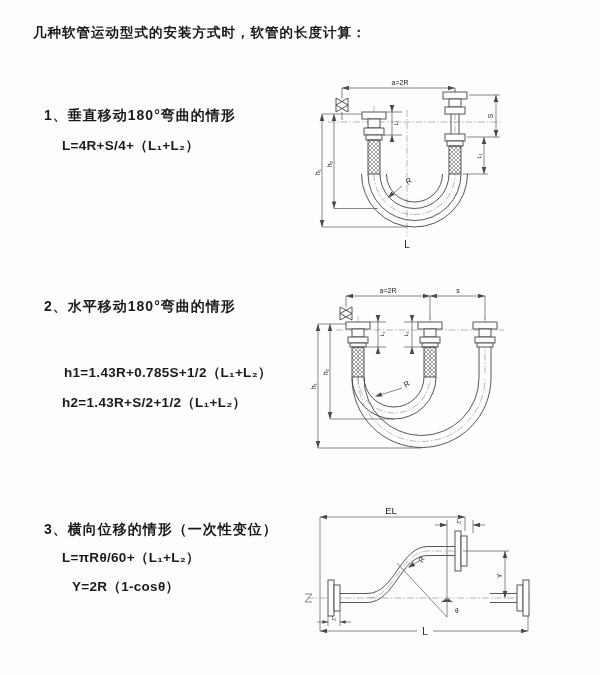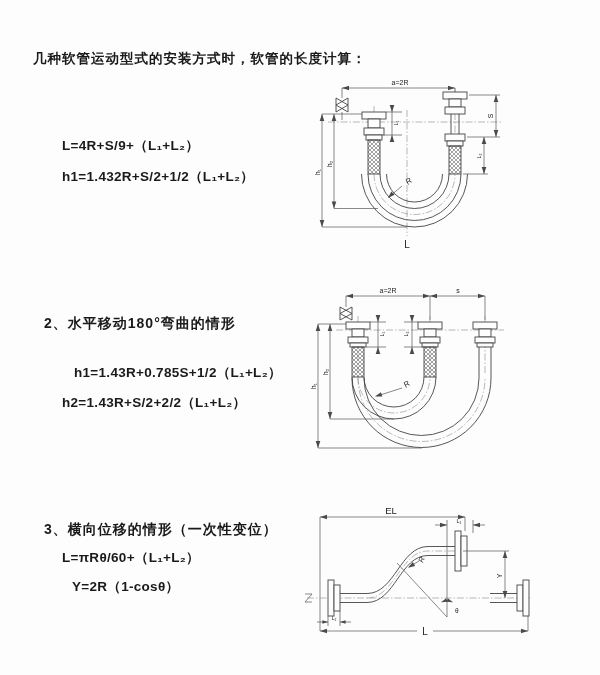--- a/index.html
+++ b/index.html
@@ -1,20 +1,20 @@
 <!DOCTYPE html>
 <html><head>
 <meta charset="utf-8">
 <style>
   html,body{margin:0;padding:0;background:#ffffff;}
   .page{
     position:relative;width:600px;height:675px;background:#fdfdfd;overflow:hidden;
     font-family:"Liberation Sans","DejaVu Sans",sans-serif;color:#1a1a1a;
   }
-  .title{position:absolute;left:33px;top:24px;font-size:13.5px;font-weight:bold;letter-spacing:1px;margin-top:26px;}
+  .title{position:absolute;left:33px;top:24px;font-size:13.5px;font-weight:bold;letter-spacing:1px;}
   .heading{position:absolute;font-size:14px;font-weight:bold;letter-spacing:1px;}
   .formula{position:absolute;font-size:13.5px;font-weight:bold;letter-spacing:.3px;}
   .diagram{position:absolute;}
   svg text{fill:#222;font-family:"Liberation Sans","DejaVu Sans",sans-serif;}
   .thin{stroke:#555;stroke-width:.7;fill:none;}
   .draw{stroke:#444;stroke-width:.9;fill:none;}
   .fit{stroke:#444;stroke-width:.9;fill:#fdfdfd;}
   .cl{stroke:#8a8a8a;stroke-width:.6;fill:none;stroke-dasharray:7 2 1.5 2;}
   .hrect{fill:url(#hatch);stroke:#444;stroke-width:.9;}
   .rlab{font-style:italic;}
@@ -28,22 +28,22 @@
     <defs>
       <path id="arr" d="M0,0 L7,2.3 L7,-2.3 Z" fill="#4a4a4a"></path>
       <pattern id="hatch" patternUnits="userSpaceOnUse" width="4" height="4">
         <path d="M0,0 L4,4 M4,0 L0,4" stroke="#666" stroke-width="0.6"></path>
       </pattern>
     </defs>
   </svg>
 
   <div class="title">几种软管运动型式的安装方式时，软管的长度计算：</div>
 
-  <div class="formula" style="left:62px;top:137px">L=4R+S/9+（L₁+L₂）</div>
-  <div class="formula" style="left:62px;top:168px">h1=1.432R+S/2+1/2（L₁+L₂）</div>
+  <div class="heading" style="left:44px;top:107px">1、垂直移动180°弯曲的情形</div>
+  <div class="formula" style="left:62px;top:137px">L=4R+S/4+（L₁+L₂）</div>
 
   <svg class="diagram" style="left:312px;top:72px" width="200" height="185" viewBox="0 0 200 185">
 
     <g>
       <line class="thin" x1="30" y1="16" x2="143" y2="16"></line>
       <use href="#arr" transform="translate(30,16)"></use>
       <use href="#arr" transform="translate(143,16) rotate(180)"></use>
       <line class="thin" x1="143" y1="16" x2="143" y2="21"></line>
       <text x="88" y="13" font-size="7" text-anchor="middle">a=2R</text>
     </g>
@@ -132,23 +132,23 @@
     </g>
 
     <g>
       <line class="thin" x1="90" y1="114" x2="77" y2="125"></line>
       <use href="#arr" transform="translate(76,126) rotate(-45)"></use>
       <text class="rlab" x="96" y="113" font-size="8" transform="rotate(-38 96 113)">R</text>
     </g>
     <text x="95" y="176" font-size="10" text-anchor="middle">L</text>
   </svg>
 
-  <div class="heading" style="left:44px;top:315px">2、水平移动180°弯曲的情形</div>
-  <div class="formula" style="left:74px;top:364px">h1=1.43R+0.785S+1/2（L₁+L₂）</div>
-  <div class="formula" style="left:62px;top:394px">h2=1.43R+S/2+2/2（L₁+L₂）</div>
+  <div class="heading" style="left:44px;top:298px">2、水平移动180°弯曲的情形</div>
+  <div class="formula" style="left:64px;top:364px">h1=1.43R+0.785S+1/2（L₁+L₂）</div>
+  <div class="formula" style="left:62px;top:394px">h2=1.43R+S/2+1/2（L₁+L₂）</div>
 
   <svg class="diagram" style="left:308px;top:282px" width="210" height="170" viewBox="0 0 210 170">
 
     <g>
       <line class="thin" x1="38" y1="14" x2="177" y2="14"></line>
       <use href="#arr" transform="translate(38,14)"></use>
       <use href="#arr" transform="translate(122,14) rotate(180)"></use>
       <use href="#arr" transform="translate(122,14)"></use>
       <use href="#arr" transform="translate(177,14) rotate(180)"></use>
       <line class="thin" x1="122" y1="14" x2="122" y2="38"></line>

